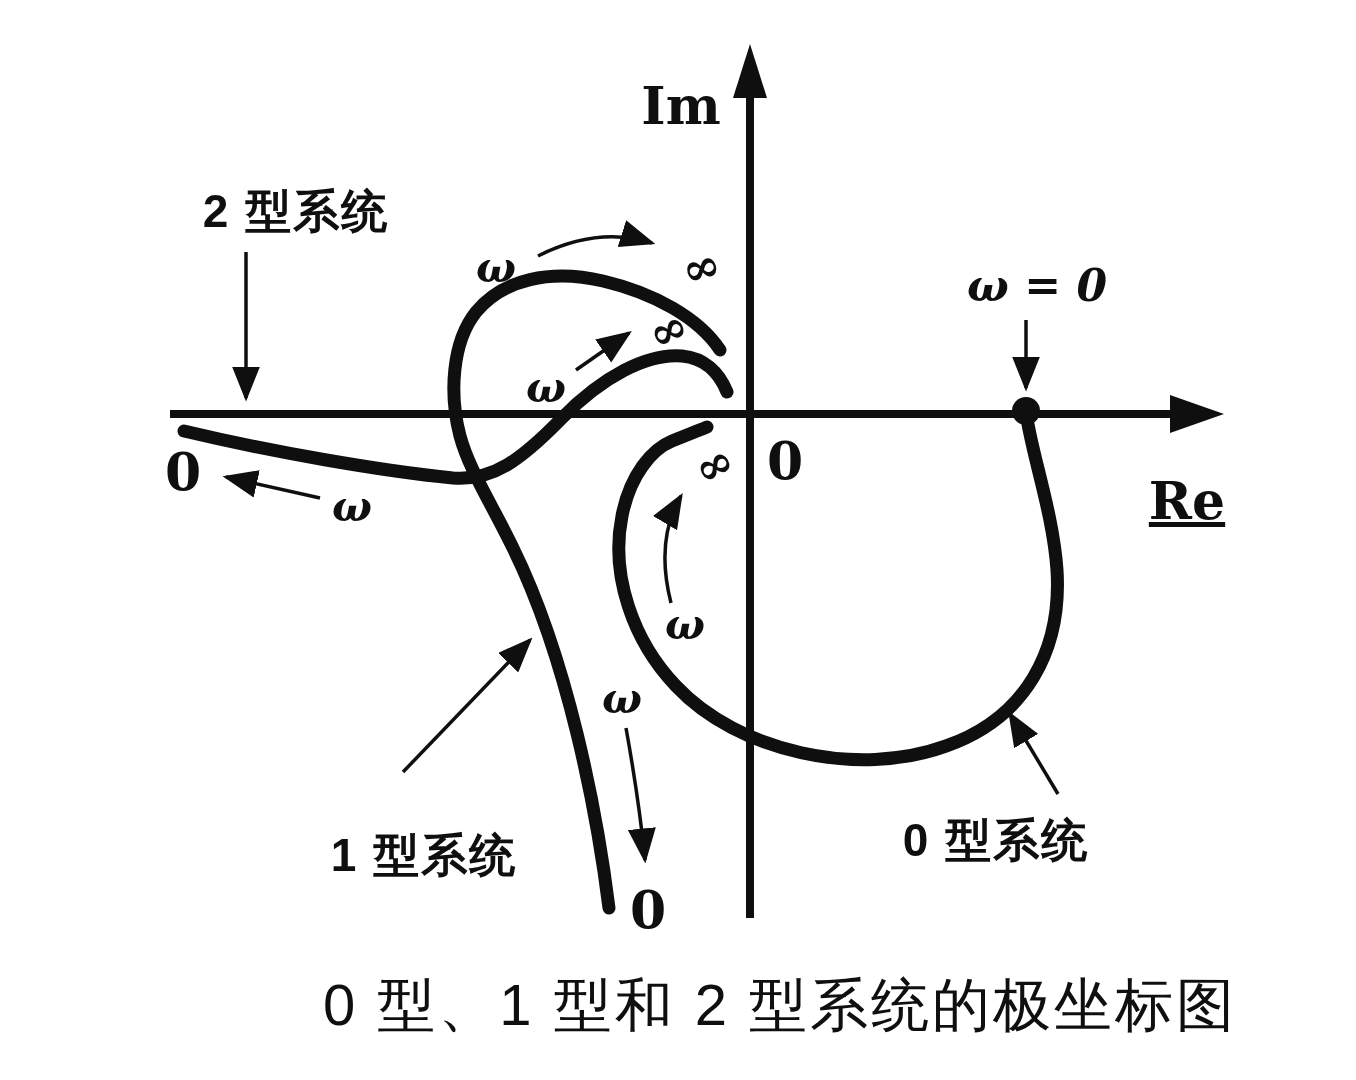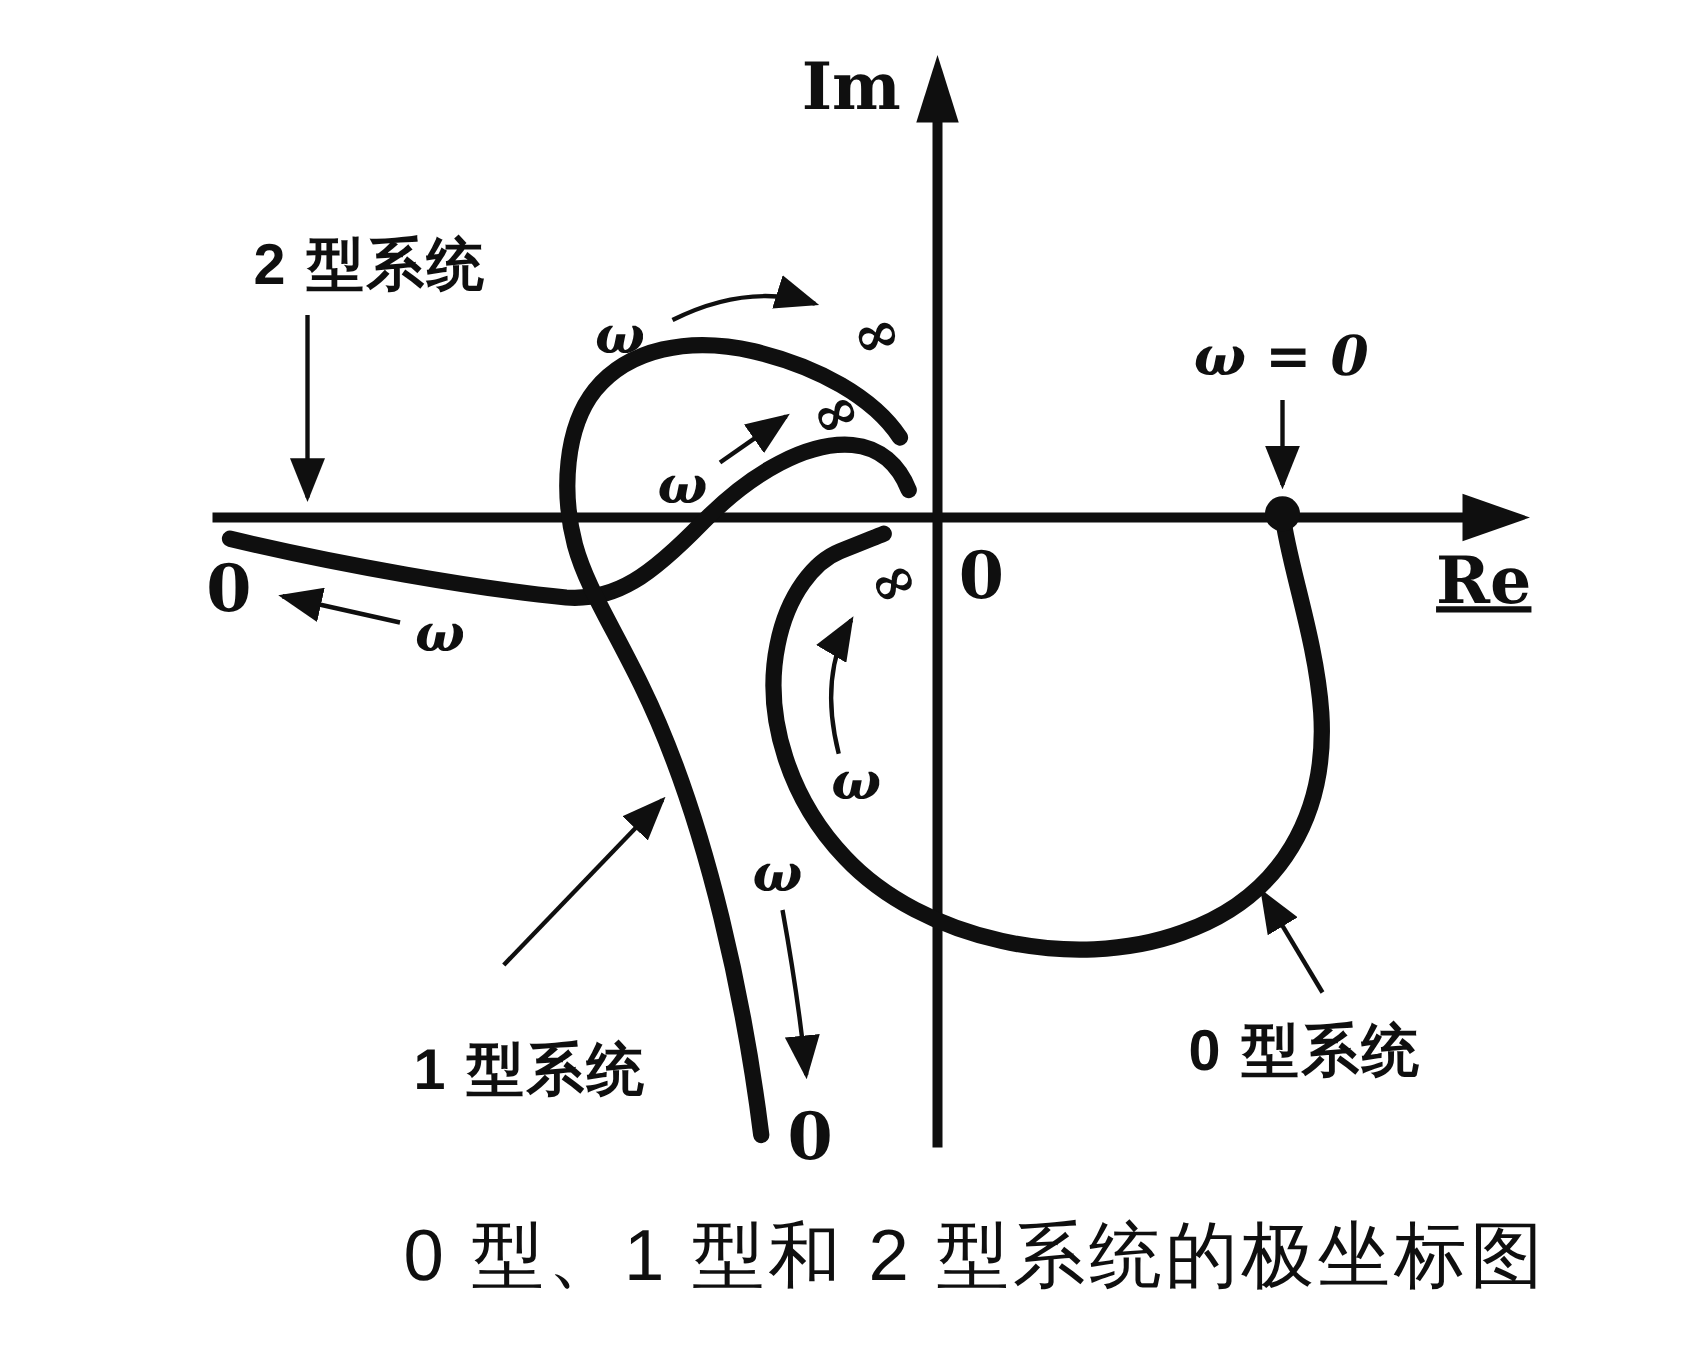--- a/index.html
+++ b/index.html
@@ -13,27 +13,27 @@
   }
   #plot-svg{position:absolute;left:0;top:0;width:1356px;height:1080px;}
   .label{
     position:absolute;
     transform:translate(-50%,-50%);
     white-space:nowrap;
     color:#0f0f0f;
     line-height:1;
     user-select:none;
   }
-  .axis-name{font-size:52px;font-weight:700;font-family:"DejaVu Serif","Liberation Serif",serif;}
+  .axis-name{font-size:52px;font-weight:700;font-family:"DejaVu Serif","Liberation Serif",serif;margin-top:36px;}
   .num{font-size:52px;font-weight:600;font-family:"DejaVu Serif","Liberation Serif",serif;}
   .math{font-size:42px;font-style:italic;font-weight:600;font-family:"DejaVu Serif","Liberation Serif",serif;}
   .inf{font-size:46px;font-weight:700;font-style:normal;font-family:"DejaVu Serif","Liberation Serif",serif;}
   .cjk{font-size:46px;font-weight:700;letter-spacing:2px;font-family:"Liberation Sans","DejaVu Sans",sans-serif;}
   .caption{font-size:58px;font-weight:400;letter-spacing:3px;font-family:"Liberation Sans","DejaVu Sans",sans-serif;}
-  .weq{font-size:44px;font-weight:700;font-style:italic;font-family:"DejaVu Serif","Liberation Serif",serif;}
+  .weq{font-size:44px;font-weight:700;font-style:italic;font-family:"DejaVu Serif","Liberation Serif",serif;margin-left:12px;}
 </style>
 </head>
 <body>
 
 <div id="stage">
 
   <svg id="plot-svg" viewBox="0 0 1356 1080">
     <defs>
       <marker id="ah" viewBox="0 0 10 8" refX="9" refY="4" markerWidth="10" markerHeight="8" orient="auto" markerUnits="strokeWidth">
         <path d="M0,0 L10,4 L0,8 Z" fill="#0f0f0f"></path>
@@ -68,21 +68,21 @@
     <line x1="403" y1="772" x2="530" y2="640" stroke="#0f0f0f" stroke-width="3.5" marker-end="url(#ah)"></line>
     <line x1="1058" y1="794" x2="1010" y2="714" stroke="#0f0f0f" stroke-width="3.5" marker-end="url(#ah)"></line>
   </svg>
 
   <div class="label axis-name" style="left:681px;top:70px;">Im</div>
   <div class="label axis-name" style="left:1187px;top:465px;text-decoration:underline;">Re</div>
   <div class="label num" style="left:785px;top:461px;">0</div>
 
   <div class="label cjk" style="left:296px;top:211px;">2 型系统</div>
   <div class="label cjk" style="left:424px;top:815px;margin-top:40px;">1 型系统</div>
-  <div class="label cjk" style="left:1044px;top:840px;">0 型系统</div>
+  <div class="label cjk" style="left:996px;top:840px;">0 型系统</div>
 
   <div class="label weq" style="left:1025px;top:286px;">ω = 0</div>
 
   <div class="label math" style="left:496px;top:268px;">ω</div>
   <div class="label math" style="left:546px;top:388px;">ω</div>
   <div class="label math" style="left:352px;top:507px;">ω</div>
   <div class="label math" style="left:685px;top:625px;">ω</div>
   <div class="label math" style="left:622px;top:699px;">ω</div>
 
   <div class="label inf" style="left:701px;top:267px;transform:translate(-50%,-50%) rotate(-15deg);">∞</div>

